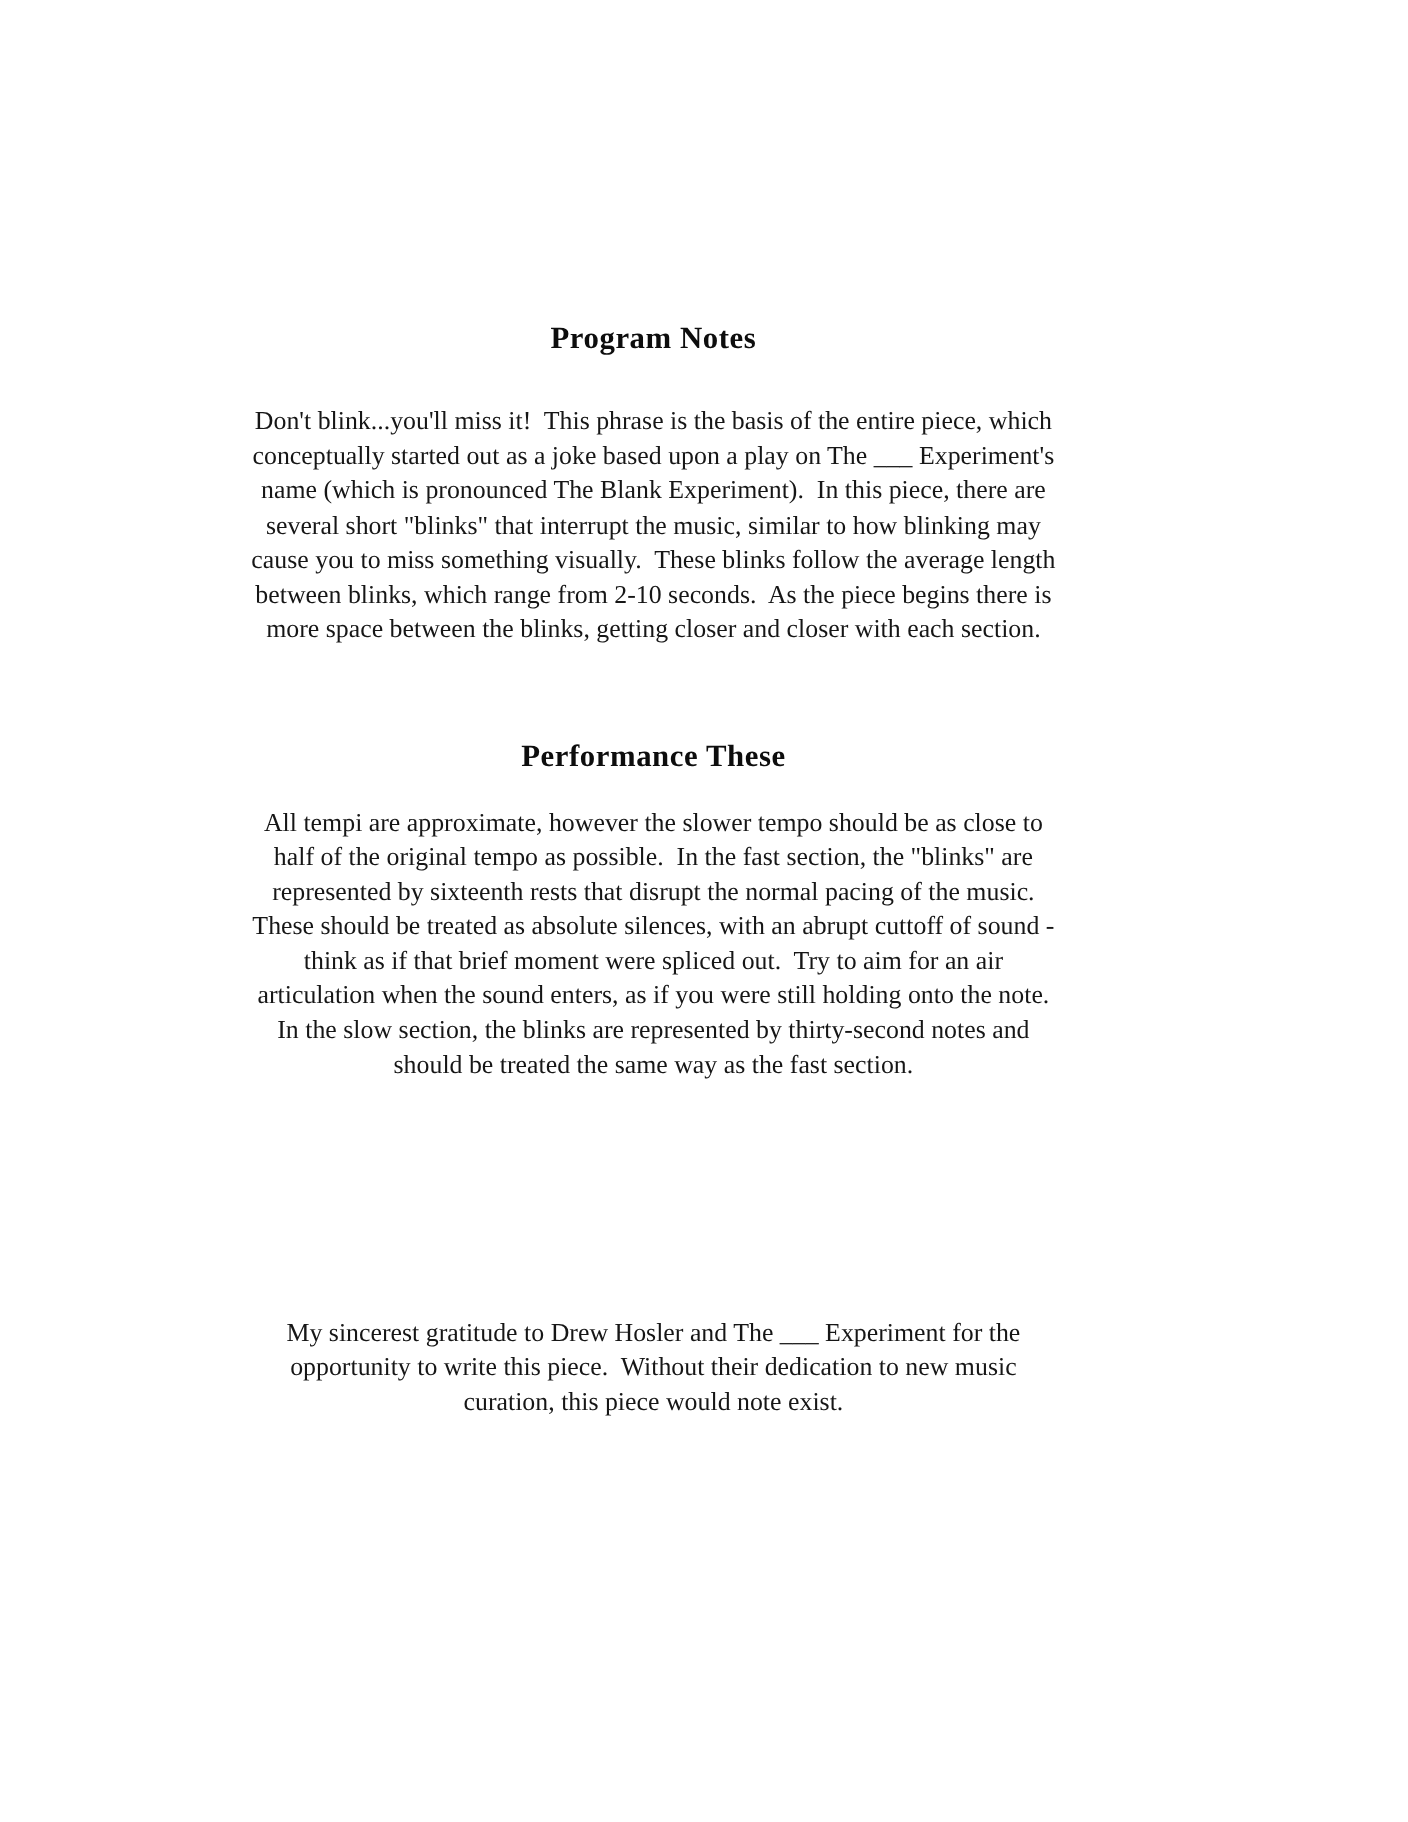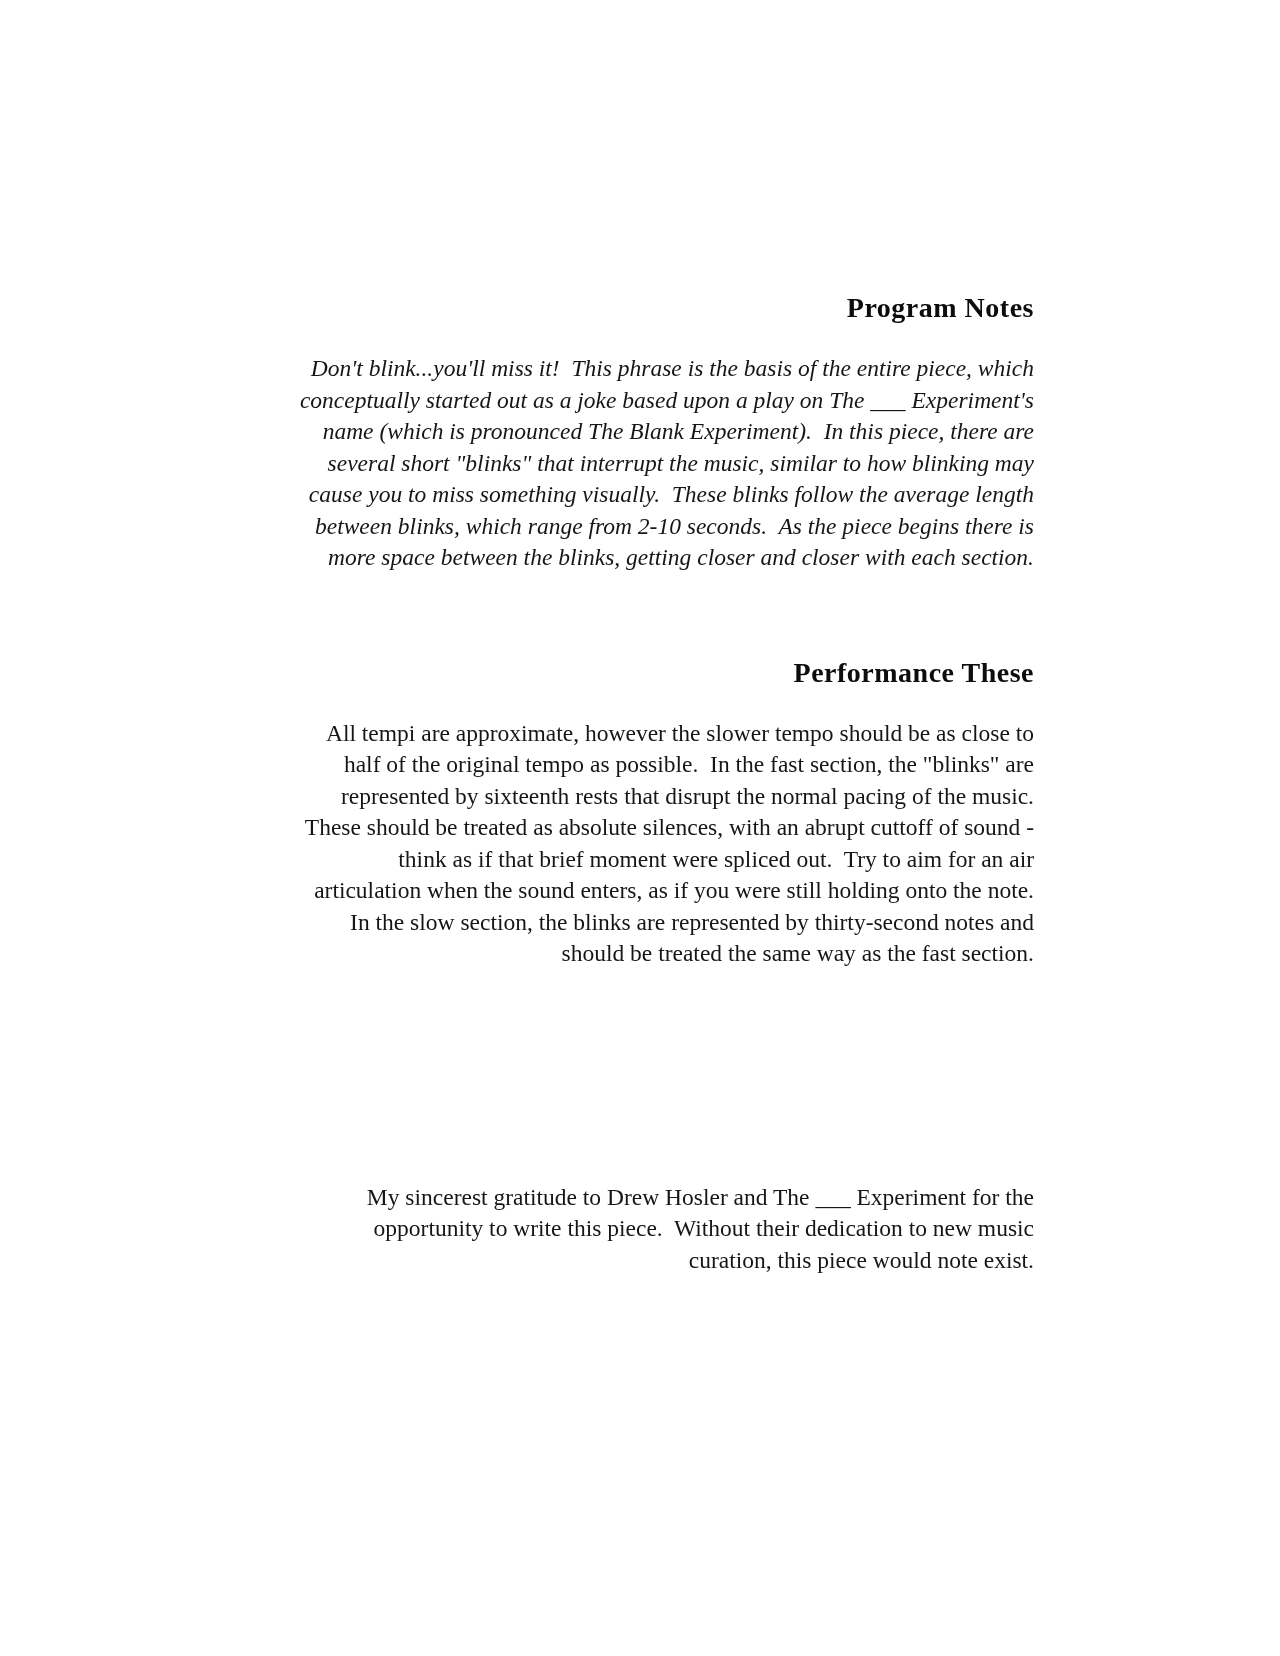--- a/index.html
+++ b/index.html
@@ -13,36 +13,36 @@
     margin: 0 auto;
     background: #ffffff;
     color: #111111;
     font-family: "Liberation Serif", serif;
     overflow: hidden;
   }
   .content {
     margin-left: 154px;
     width: 880px;
     padding-top: 291px;
-    text-align: right;
+    text-align: center;
   }
   .section-title {
     font-size: 28px;
     line-height: 34px;
     font-weight: 700;
     letter-spacing: 0.5px;
     color: #0d0d0d;
   }
   .body-text {
     font-size: 23.5px;
     line-height: 31.5px;
     white-space: pre;
     color: #161616;
   }
-  .para-program { margin-top: 28px; font-style: italic; }
+  .para-program { margin-top: 43px; }
   .title-performance { margin-top: 82px; }
   .para-performance { margin-top: 28px; }
   .para-acknowledgment { margin-top: 212px; }
 </style>
 </head>
 <body>
 
 <div class="page">
   <div class="content">
 

